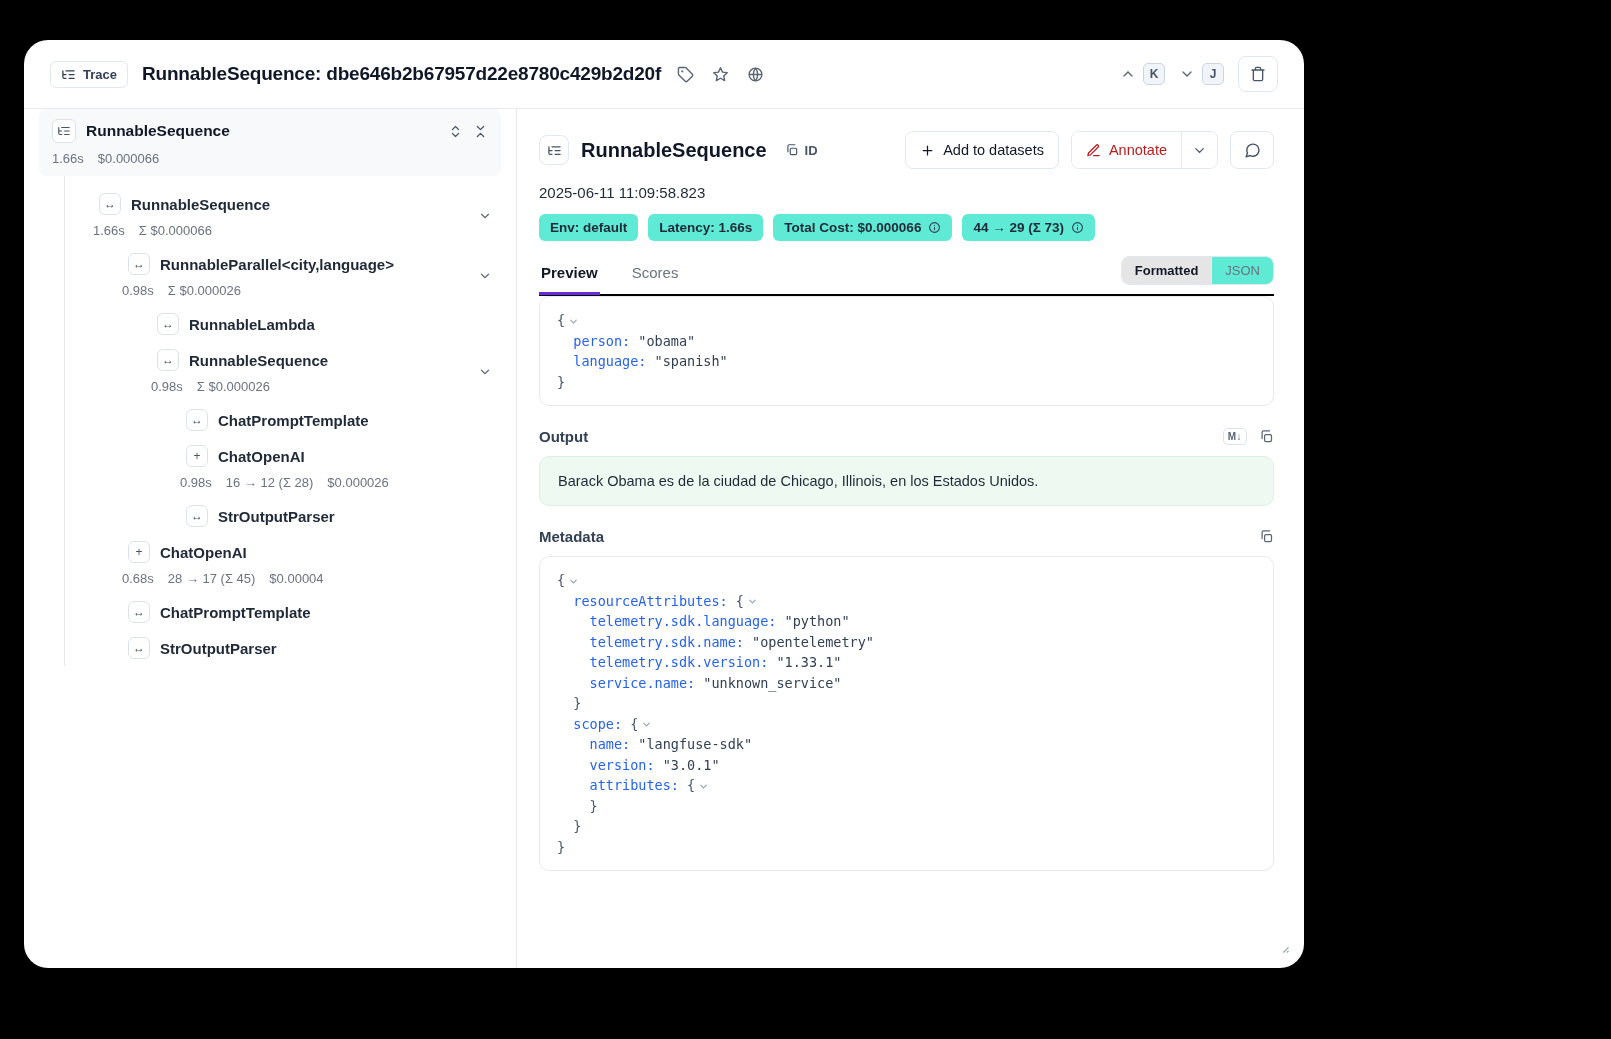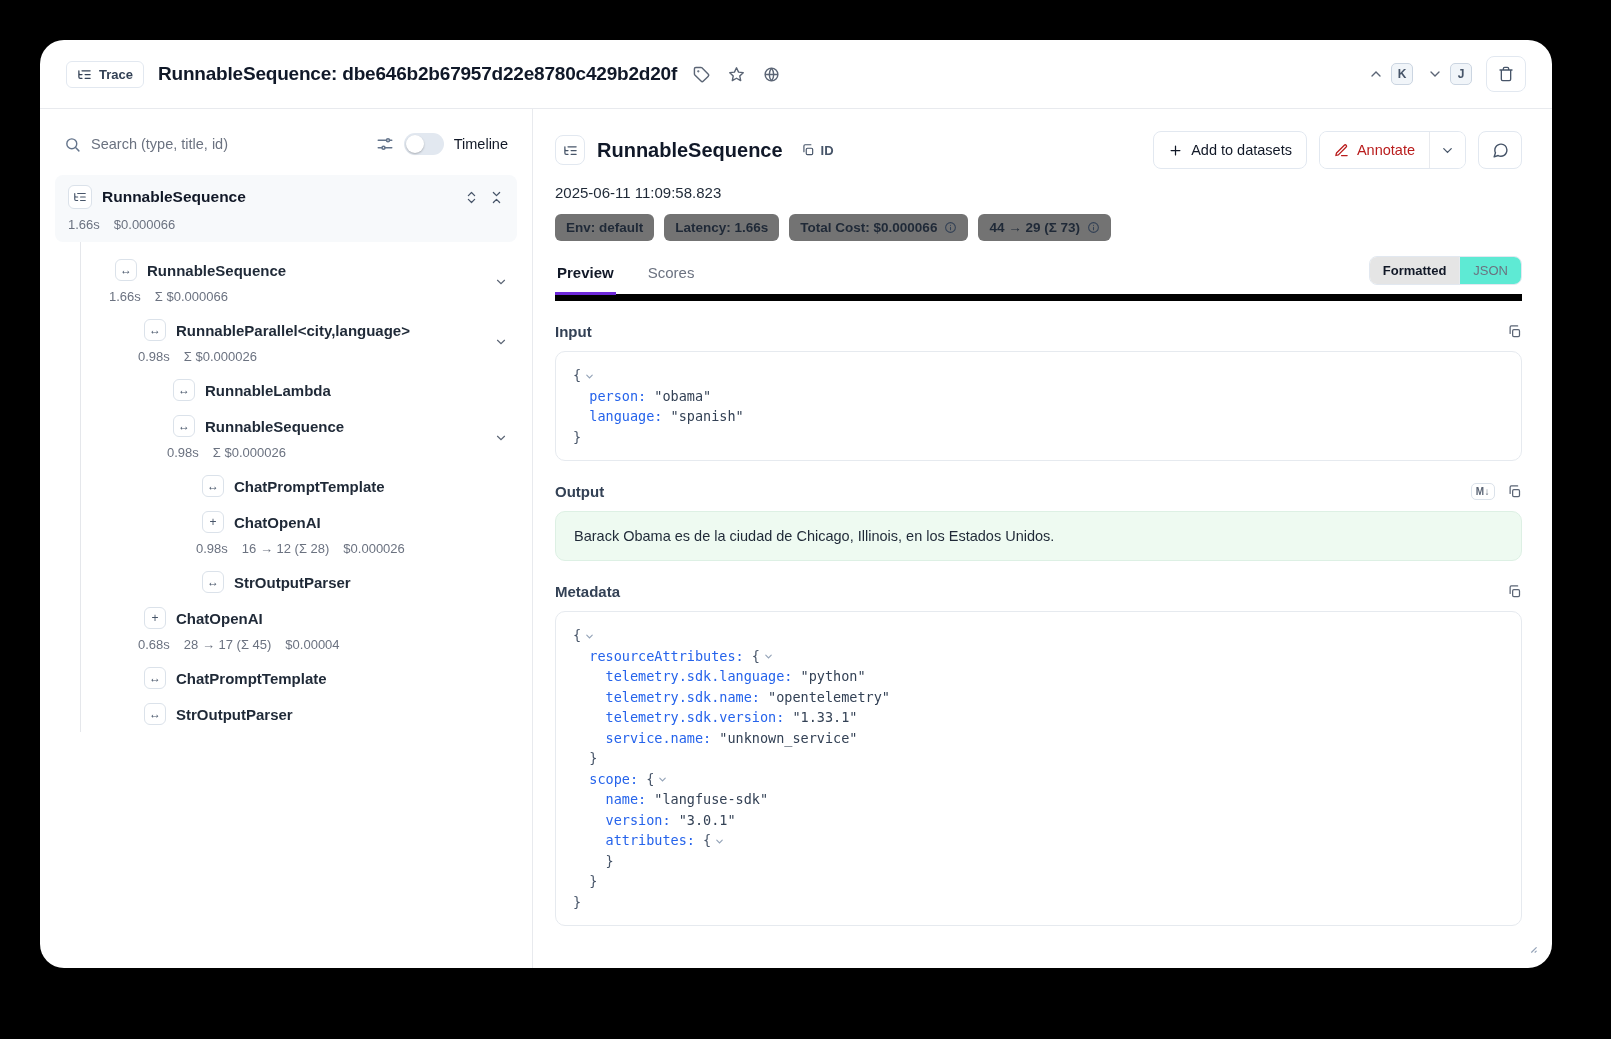--- a/index.html
+++ b/index.html
@@ -1,18 +1,18 @@
 <!DOCTYPE html>
 <html><head>
 <meta charset="utf-8">
 <style>
   * { margin:0; padding:0; box-sizing:border-box; }
   html,body { width:1611px; height:1039px; background:#000; overflow:hidden;
               font-family:"Liberation Sans", sans-serif; }
-  .window { position:absolute; left:40px; top:40px; width:1512px; height:928px;
+  .window { position:absolute; left:24px; top:40px; width:1280px; height:928px;
             background:#fff; border-radius:24px; overflow:hidden; display:flex; flex-direction:column; }
 
   
   .titlebar { height:69px; flex-shrink:0; display:flex; align-items:center; gap:14px;
               padding:0 26px; border-bottom:1px solid #e8eaee; }
   .trace-pill { display:inline-flex; align-items:center; gap:7px; border:1px solid #e2e8f0;
                 border-radius:6px; padding:5px 10px; font-size:13px; font-weight:700; color:#334155; }
   .window-title { font-size:19px; font-weight:700; color:#101828; letter-spacing:-0.2px; }
   .ghost-icon { background:none; border:none; color:#5b6575; display:flex; align-items:center; cursor:pointer; padding:2px; }
   .header-right { margin-left:auto; display:flex; align-items:center; gap:14px; }
@@ -70,25 +70,25 @@
          font-family:"Liberation Sans", sans-serif; }
   .btn-split { display:flex; align-items:stretch; border:1px solid #e2e8f0; border-radius:8px; overflow:hidden; height:38px; }
   .btn-split .seg { display:flex; align-items:center; gap:8px; padding:0 14px; font-size:14.5px; font-weight:500;
                     color:#b91c1c; background:#fff; border:none; cursor:pointer; font-family:"Liberation Sans", sans-serif; }
   .btn-split .seg.caret { border-left:1px solid #e8eaee; padding:0 10px; color:#475569; }
   .round-btn { width:44px; height:38px; border:1px solid #e2e8f0; border-radius:8px; background:#fff;
                display:flex; align-items:center; justify-content:center; color:#475569; cursor:pointer; }
 
   .timestamp { margin-top:15px; font-size:15px; color:#1f2937; }
   .badges { margin-top:13px; display:flex; gap:10px; }
-  .badge { background:#737373; border-radius:6px; padding:6px 11px; font-size:13.5px; font-weight:600;
+  .badge { background:#5eead4; border-radius:6px; padding:6px 11px; font-size:13.5px; font-weight:600;
            color:#1f2937; display:flex; align-items:center; gap:7px; }
   .badge .info { color:#334155; display:flex; }
 
-  .tabs-row { margin-top:14px; display:flex; align-items:center; border-bottom:7px solid #000000; }
+  .tabs-row { margin-top:14px; display:flex; align-items:center; border-bottom:2px solid #000000; }
   .tab { padding:9px 2px 11px; margin-right:30px; font-size:15px; color:#6b7280; cursor:pointer;
          border-bottom:3px solid transparent; margin-bottom:-1px; background:none; border-top:none; border-left:none; border-right:none;
          font-family:"Liberation Sans", sans-serif; }
   .tab.active { color:#111827; font-weight:700; border-bottom-color:#6d28d9; }
   .format-seg { margin-left:auto; margin-bottom:9px; display:flex; border:1px solid #e2e8f0; border-radius:8px; overflow:hidden; }
   .format-seg .fseg { padding:6px 13px; font-size:13px; cursor:pointer; }
   .format-seg .fseg.on { background:#e5e5e5; color:#111827; font-weight:700; }
   .format-seg .fseg.off { background:#5eead4; color:#6b7280; border-left:1px solid #e8eaee; }
 
   
@@ -166,40 +166,20 @@
               <path d="M3 6h18M8 6V4a2 2 0 0 1 2-2h4a2 2 0 0 1 2 2v2m3 0v14a2 2 0 0 1-2 2H7a2 2 0 0 1-2-2V6"></path>
             </svg>
         </span>
       </button>
     </div>
   </header>
 
   <div class="content">
 
     <aside class="sidebar">
-      <div class="search-row">
-        <span style="display:flex">
-          <svg width="17" height="17" viewBox="0 0 24 24" fill="none" stroke="currentColor" stroke-width="2" stroke-linecap="round">
-              <circle cx="11" cy="11" r="7"></circle>
-              <path d="M21 21l-4.3-4.3"></path>
-            </svg>
-        </span>
-        <input class="search-input" placeholder="Search (type, title, id)" style="">
-        <span style="display:flex;cursor:pointer">
-          <svg width="18" height="18" viewBox="0 0 24 24" fill="none" stroke="currentColor" stroke-width="2" stroke-linecap="round">
-              <path d="M3 7h11M18 7h3M3 17h5M12 17h9"></path>
-              <circle cx="16" cy="7" r="2"></circle>
-              <circle cx="10" cy="17" r="2"></circle>
-            </svg>
-        </span>
-        <span class="toggle">
-            <span class="knob"></span>
-          </span>
-        <span class="timeline-label">Timeline</span>
-      </div>
 
       <div class="root-node">
         <div class="root-row">
           <span class="root-icon">
             <svg width="14" height="14" viewBox="0 0 24 24" fill="none" stroke="currentColor" stroke-width="2" stroke-linecap="round">
                 <path d="M21 12h-8M21 6H8M21 18h-8M3 6v4c0 1.1.9 2 2 2h3M3 10v6c0 1.1.9 2 2 2h3"></path>
               </svg>
           </span>
           <span class="root-label">RunnableSequence</span>
           <span class="root-actions">
@@ -408,31 +388,20 @@
         <button class="tab active">Preview</button>
         <button class="tab">Scores</button>
         <span class="format-seg">
           <span class="fseg on">Formatted</span>
           <span class="fseg off">JSON</span>
         </span>
       </div>
 
       <div class="panel-body">
 
-        <div class="section-head">
-          <span class="section-title">Input</span>
-          <span class="section-icons">
-            <span class="ic">
-              <svg width="15" height="15" viewBox="0 0 24 24" fill="none" stroke="currentColor" stroke-width="2" stroke-linecap="round">
-                  <rect x="9" y="9" width="11" height="11" rx="2"></rect>
-                  <path d="M5 15V5a2 2 0 0 1 2-2h10"></path>
-                </svg>
-            </span>
-          </span>
-        </div>
         <div class="code-box" id="input-code">
             <div class="code-line"><span class="tk-p">{</span><span class="tk-v"><svg width="11" height="11" viewBox="0 0 24 24" fill="none" stroke="currentColor" stroke-width="2.5" stroke-linecap="round">
                   <path d="M6 9l6 6 6-6"></path>
                 </svg></span></div>
             <div class="code-line"><span class="tk-k">  person:</span><span class="tk-s"> "obama"</span></div>
             <div class="code-line"><span class="tk-k">  language:</span><span class="tk-s"> "spanish"</span></div>
             <div class="code-line"><span class="tk-p">}</span></div>
           </div>
 
         <div class="section-head">

